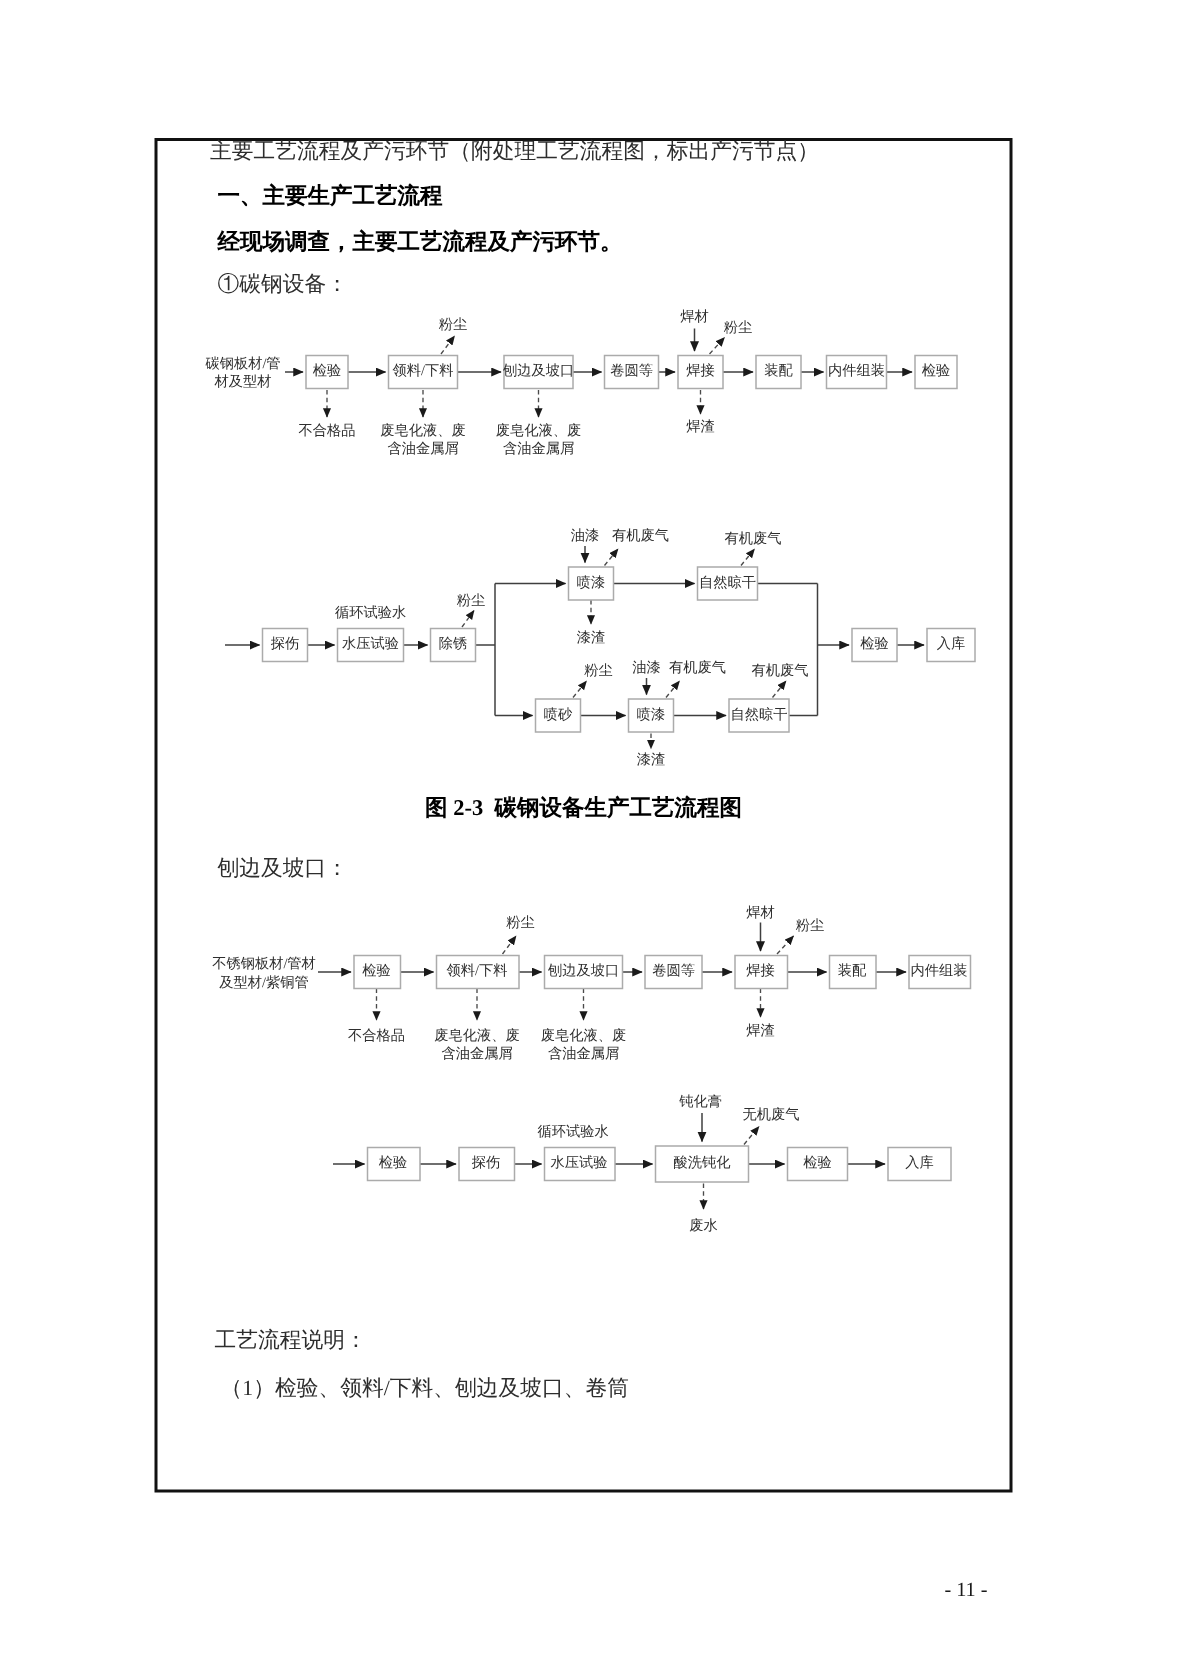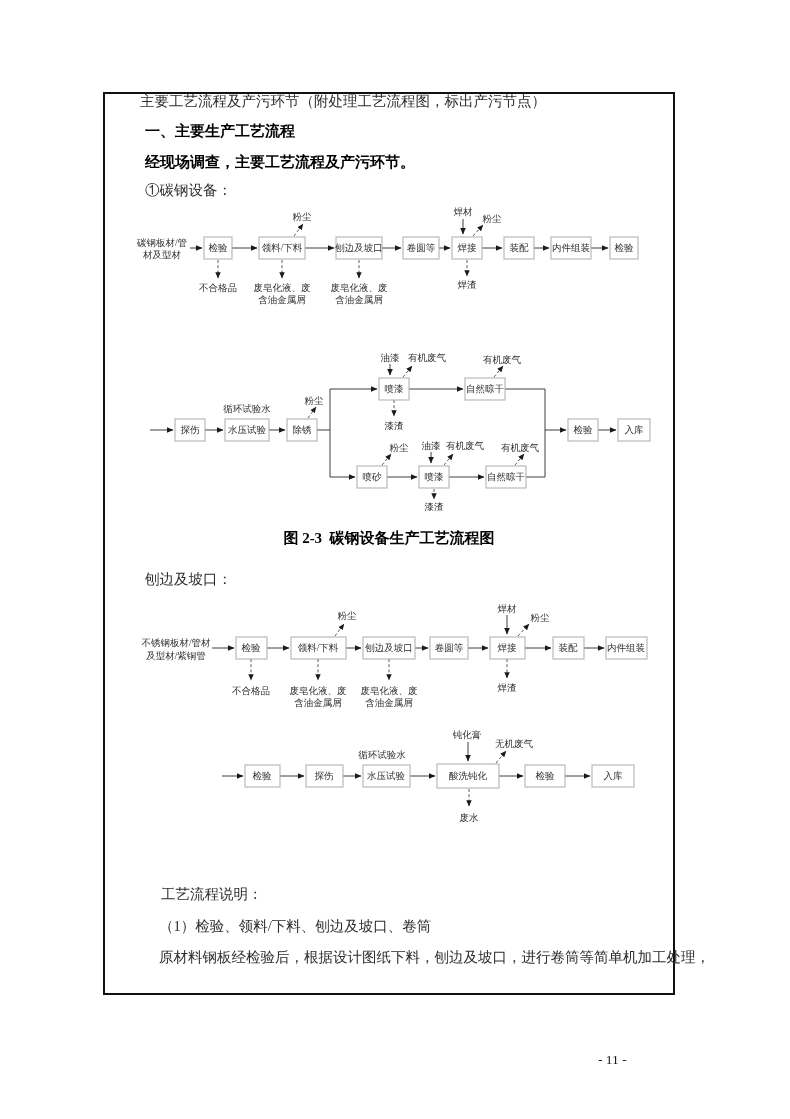--- a/index.html
+++ b/index.html
@@ -13,21 +13,21 @@
     border:2px solid #111111; box-sizing:border-box;
   }
   .txt { position:absolute; white-space:pre; line-height:1.25; }
   .t { font-size:14.5px; color:#2d2d2d; }
   .b { font-weight:bold; color:#000000; font-size:15px; }
   .caption {
     position:absolute; left:103px; width:572px; text-align:center;
     font-weight:bold; color:#000; font-size:15px; white-space:pre;
   }
   .pagenum { position:absolute; left:598px; top:1052px; width:92px;
-    font-size:13.5px; color:#1a1a1a; }
+    text-align:center; font-size:13.5px; color:#1a1a1a; }
   svg.flow-layer { position:absolute; left:0; top:0; }
   .box { fill:#ffffff; stroke:#ababab; stroke-width:1; }
   .ln  { stroke:#3f3f3f; stroke-width:1; fill:none; }
   .dash{ stroke:#4a4a4a; stroke-width:0.9; stroke-dasharray:3 2.2; fill:none; }
   .lbl { font-family:"Liberation Serif","DejaVu Serif",serif; font-size:9.5px;
          fill:#2e2e2e; text-anchor:middle; dominant-baseline:central; }
 </style>
 </head>
 <body>
 
@@ -38,23 +38,22 @@
   <div class="txt t" style="left:140px; top:92px;">主要工艺流程及产污环节（附处理工艺流程图，标出产污节点）</div>
   <div class="txt b" style="left:145px; top:122px;text-align:center;">一、主要生产工艺流程</div>
   <div class="txt b" style="left:145px; top:153px;">经现场调查，主要工艺流程及产污环节。</div>
   <div class="txt t" style="left:145px; top:181px;text-align:center;">①碳钢设备：</div>
 
   <div class="caption" style="top:529px;">图 2-3  碳钢设备生产工艺流程图</div>
 
   <div class="txt t" style="left:145px; top:570px;">刨边及坡口：</div>
 
 
-  <div class="txt t" style="left:161px; top:885px;text-align:right;">工艺流程说明：</div>
-  <div class="txt t" style="left:147px; top:917px;margin-left:12px;">（1）检验、领料/下料、刨边及坡口、卷筒</div>
-  <div class="txt t" style="left:159px; top:948px;">原材料钢板经检验后，根据设计图纸下料，刨边及坡口，进行卷筒等简单机加工处理，</div>
+  <div class="txt t" style="left:143px; top:885px;text-align:right;">工艺流程说明：</div>
+  <div class="txt t" style="left:147px; top:917px;">（1）检验、领料/下料、刨边及坡口、卷筒</div>
 
   <div class="pagenum">- 11 -</div>
 
   <svg class="flow-layer" width="790" height="1119" viewBox="0 0 790 1119">
     <defs>
       <marker id="ah" markerWidth="8" markerHeight="8" refX="6.5" refY="3" orient="auto">
         <path d="M0,0 L7,3 L0,6 Z" fill="#1a1a1a"></path>
       </marker>
     </defs>
 

